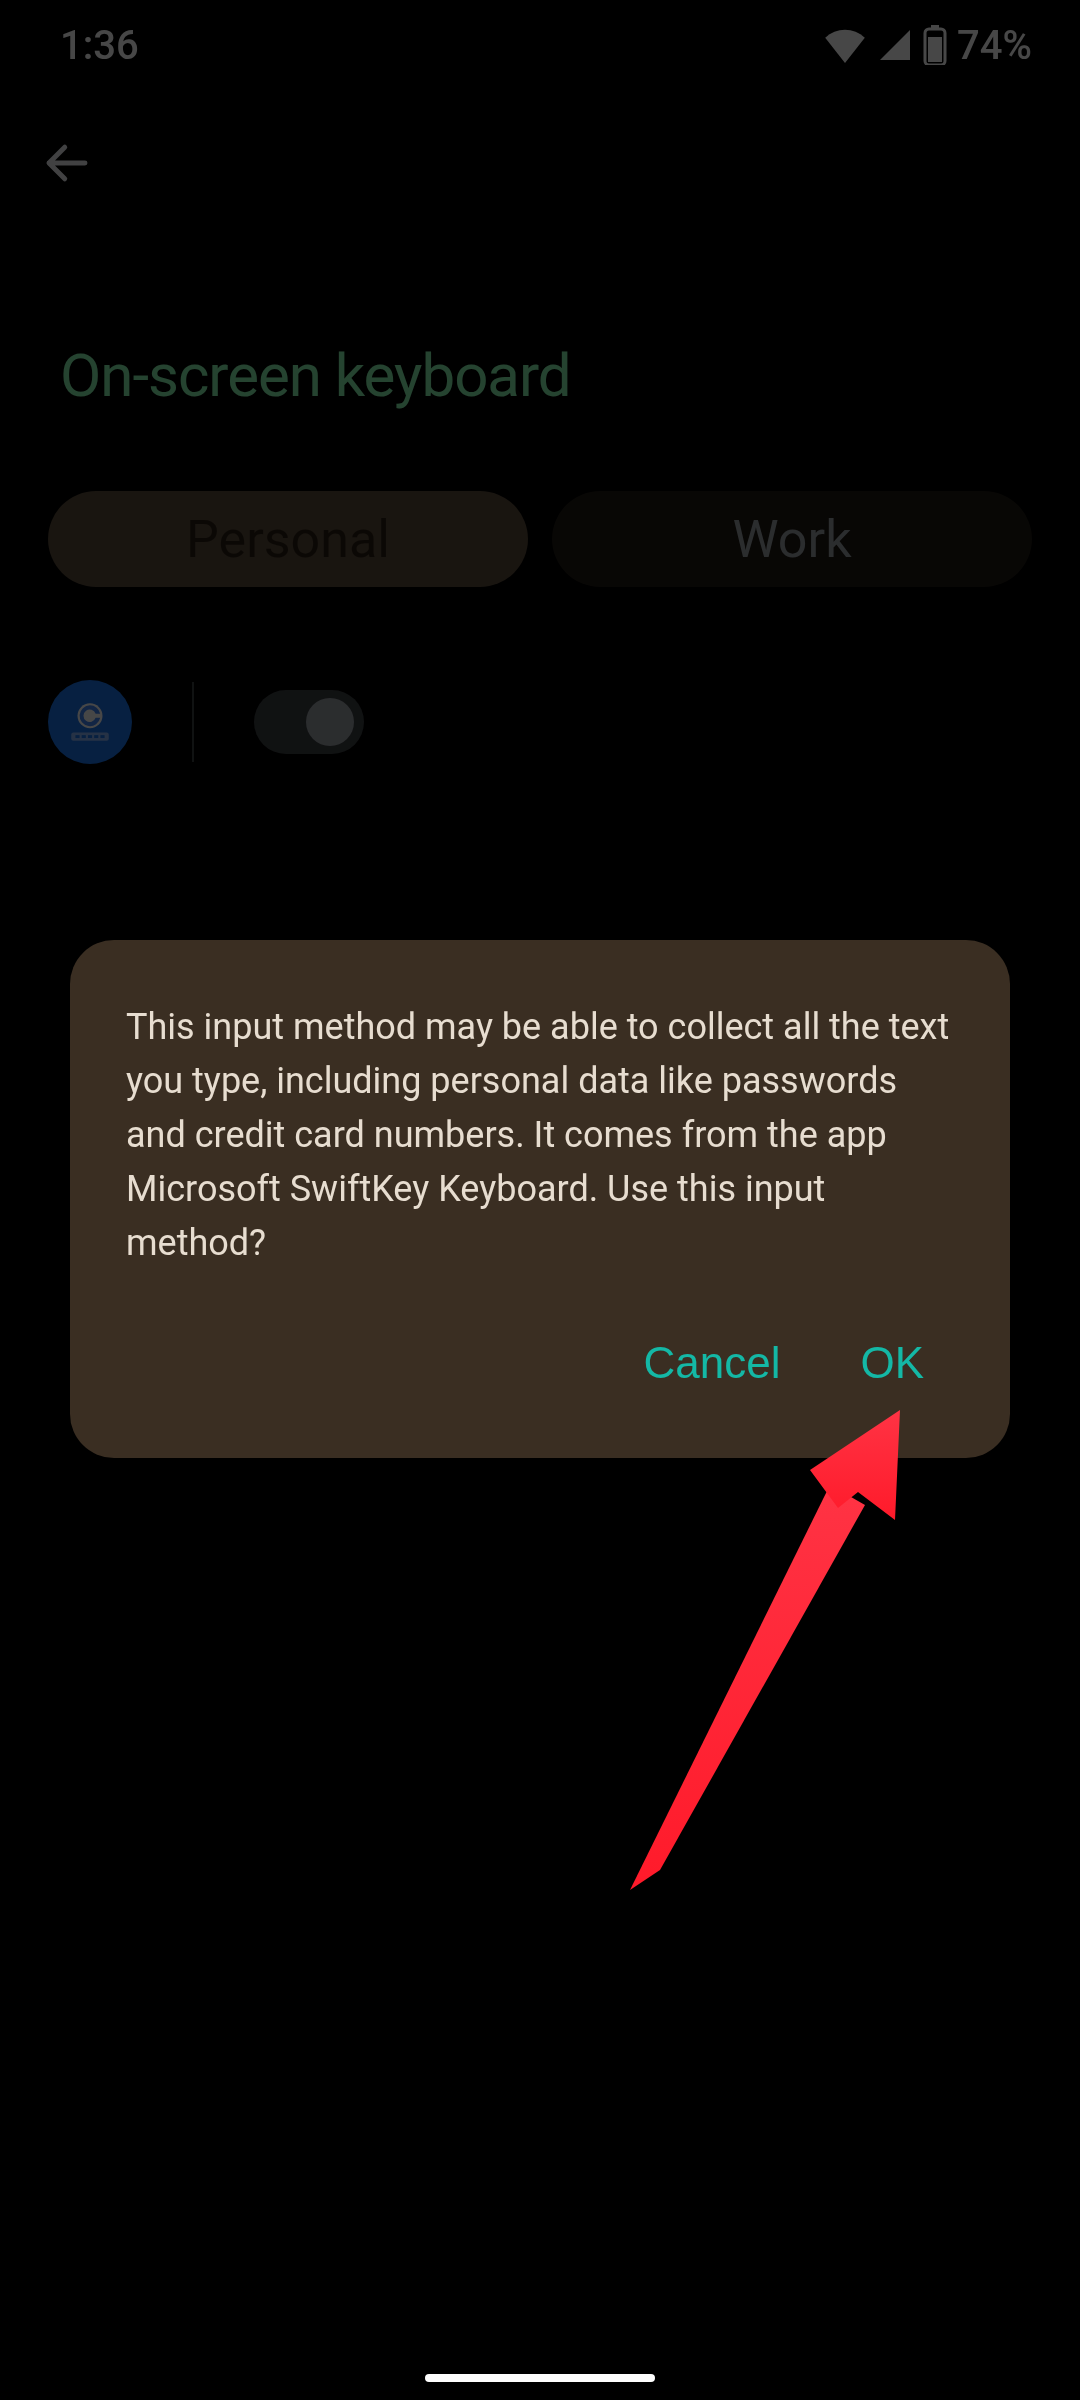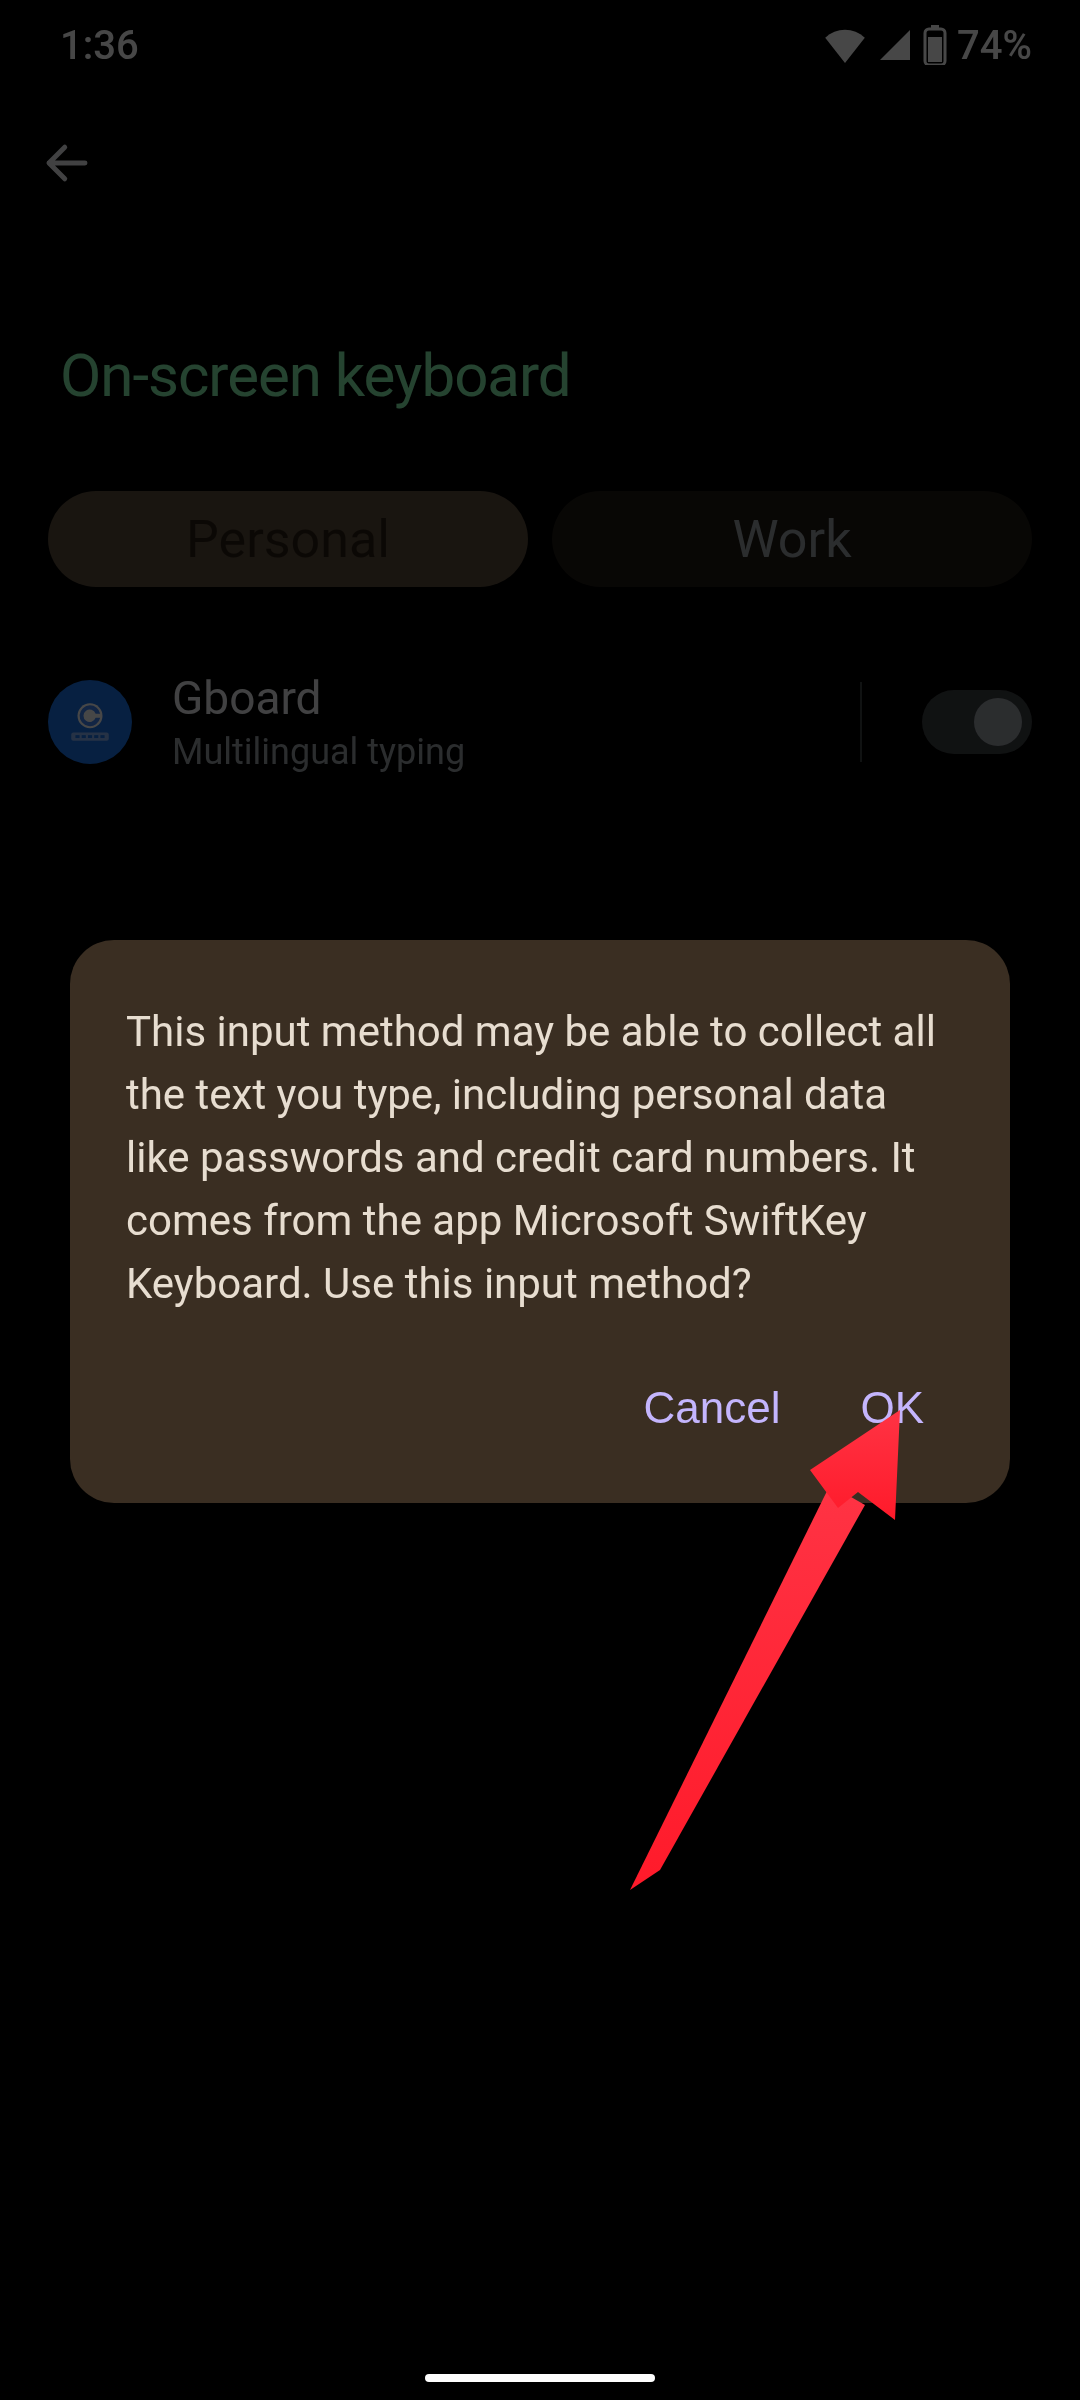--- a/index.html
+++ b/index.html
@@ -129,36 +129,36 @@
     padding: 60px 56px 40px 56px;
     color: #f0e6da;
   }
   .dialog-title {
     font-size: 54px;
     font-weight: 400;
     color: #eee3d4;
     margin-bottom: 36px;
   }
   .dialog-body {
-    font-size: 42px;
+    font-size: 36px;
     line-height: 1.5;
     color: #e7ddd0;
     margin-bottom: 48px;
   }
   .dialog-actions {
     display: flex;
     justify-content: flex-end;
     gap: 60px;
     padding-right: 20px;
     padding-bottom: 10px;
   }
   .dialog-btn {
     font-size: 44px;
     font-weight: 500;
-    color: #c4b5fd;
+    color: #14b8a6;
     background: none;
     border: none;
     padding: 20px 10px;
   }
 
   
   .arrow-annot {
     position: absolute;
     pointer-events: none;
   }
@@ -224,24 +224,20 @@
           <circle cx="12" cy="9" r="6" fill="#fff"></circle>
           <path d="M12 4 a5 5 0 0 1 4.9 4 h-2.2 a3 3 0 1 0 0 2 h2.2 A5 5 0 1 1 12 4 z" fill="#4285f4"></path>
           <rect x="3" y="17" width="18" height="4" rx="1" fill="#8ab4f8"></rect>
           <rect x="5" y="18.3" width="2" height="1.4" fill="#1a73e8"></rect>
             <rect x="8" y="18.3" width="2" height="1.4" fill="#1a73e8"></rect>
             <rect x="11" y="18.3" width="2" height="1.4" fill="#1a73e8"></rect>
             <rect x="14" y="18.3" width="2" height="1.4" fill="#1a73e8"></rect>
             <rect x="17" y="18.3" width="2" height="1.4" fill="#1a73e8"></rect>
         </svg>
       </div>
-      <div class="kb-text">
-        <div class="kb-title">Gboard</div>
-        <div class="kb-sub">Multilingual typing</div>
-      </div>
       <div class="kb-divider"></div>
       <div class="switch">
         <div class="knob"></div>
       </div>
     </div>
   </div>
 </div>
 
 <div class="scrim"></div>
 

